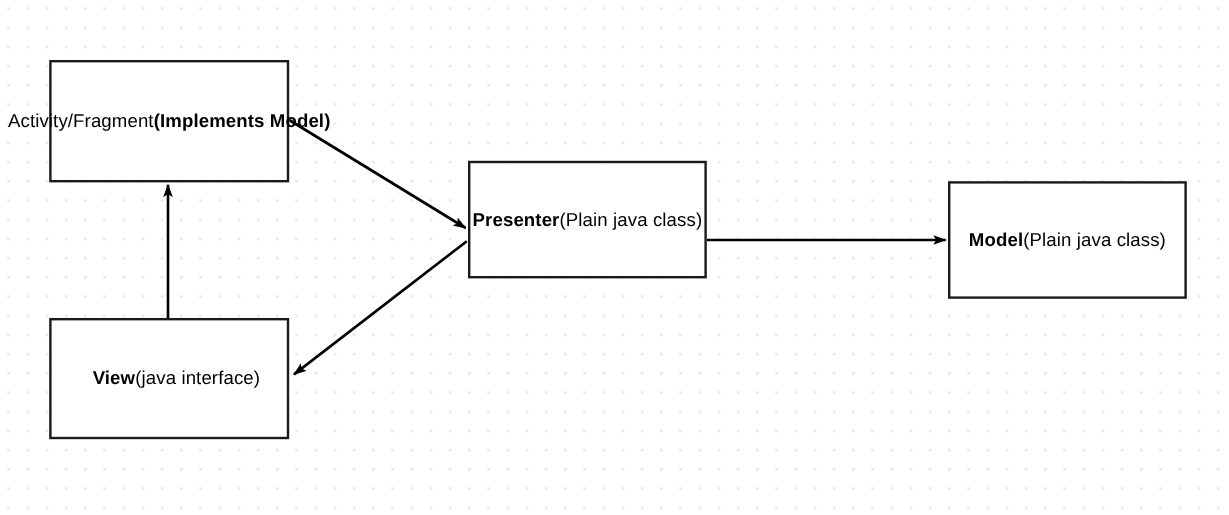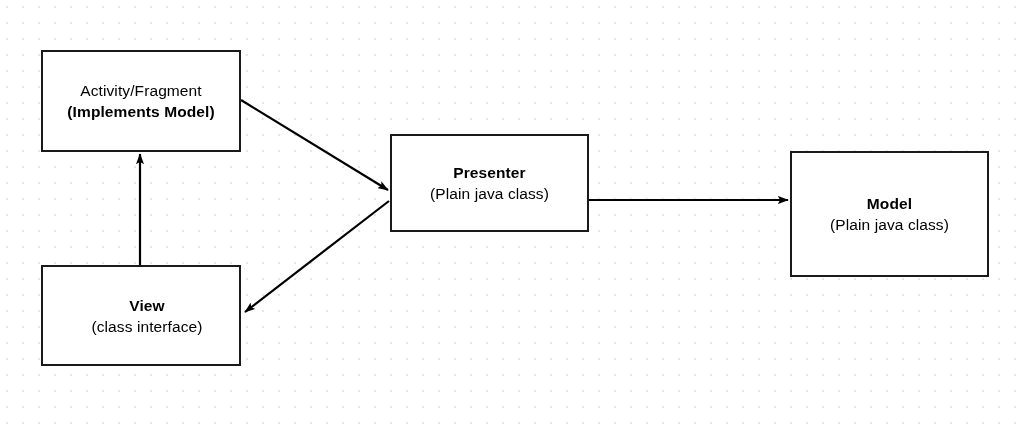--- a/index.html
+++ b/index.html
@@ -27,41 +27,40 @@
     width: 1024px;
     height: 429px;
     pointer-events: none;
   }
   .node {
     position: absolute;
     box-sizing: border-box;
     border: 2px solid #1a1a1a;
     background: #ffffff;
     display: flex;
-    flex-direction: column;
     align-items: center;
     justify-content: center;
     text-align: right;
     color: #000000;
     z-index: 2;
   }
   .node-line {
     display: block;
     font-size: 15.5px;
     line-height: 21px;
     letter-spacing: 0.1px;
     white-space: nowrap;
   }
   .node-line.bold {
     font-weight: bold;
   }
   #node-activity { left: 41px;  top: 50px;  width: 200px; height: 102px; }
   #node-view     { left: 41px;  top: 265px; width: 200px; height: 101px; padding-left: 12px; }
   #node-presenter{ left: 390px; top: 134px; width: 199px; height: 98px; }
-  #node-model    { left: 790px; top: 151px; width: 199px; height: 126px; }
+  #node-model    { left: 790px; top: 151px; width: 199px; height: 98px; }
 </style>
 </head>
 <body>
 
 <div id="canvas">
 
   <svg class="arrow-layer" viewBox="0 0 1024 429" width="1024" height="429" xmlns="http://www.w3.org/2000/svg">
     <defs>
       <marker id="arrowhead" markerWidth="11" markerHeight="8" refX="10.2" refY="4" orient="auto" markerUnits="userSpaceOnUse">
         <path d="M0,0 L11,4 L0,8 L2.3,4 Z" fill="#000000"></path>
@@ -77,21 +76,21 @@
     <line x1="589" y1="200" x2="788" y2="200" stroke="#000000" stroke-width="2.2" marker-end="url(#arrowhead)"></line>
   </svg>
 
   <div class="node" id="node-activity">
     <span class="node-line">Activity/Fragment</span>
     <span class="node-line bold">(Implements Model)</span>
   </div>
 
   <div class="node" id="node-view">
     <span class="node-line bold">View</span>
-    <span class="node-line">(class interface)</span>
+    <span class="node-line">(java interface)</span>
   </div>
 
   <div class="node" id="node-presenter">
     <span class="node-line bold">Presenter</span>
     <span class="node-line">(Plain java class)</span>
   </div>
 
   <div class="node" id="node-model">
     <span class="node-line bold">Model</span>
     <span class="node-line">(Plain java class)</span>

